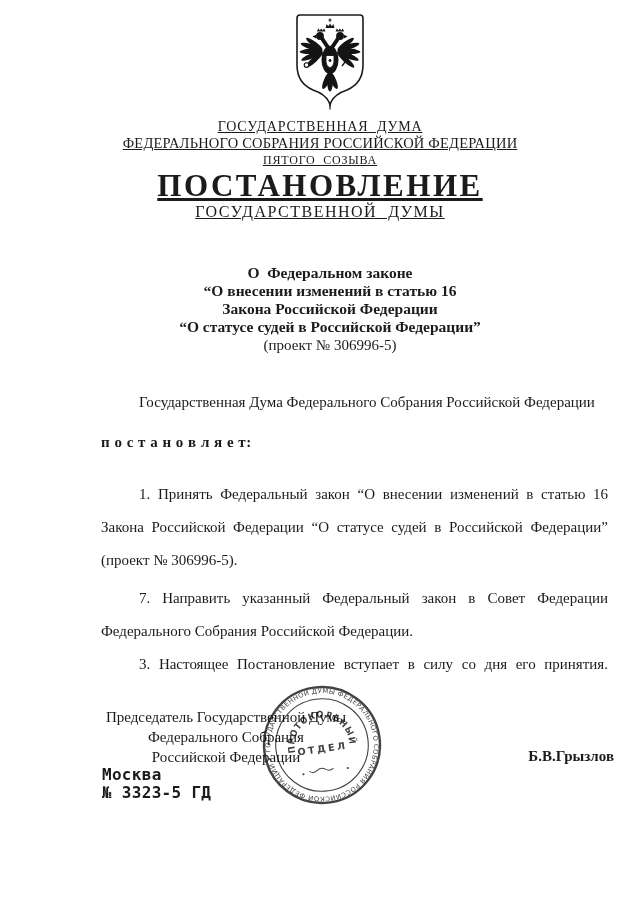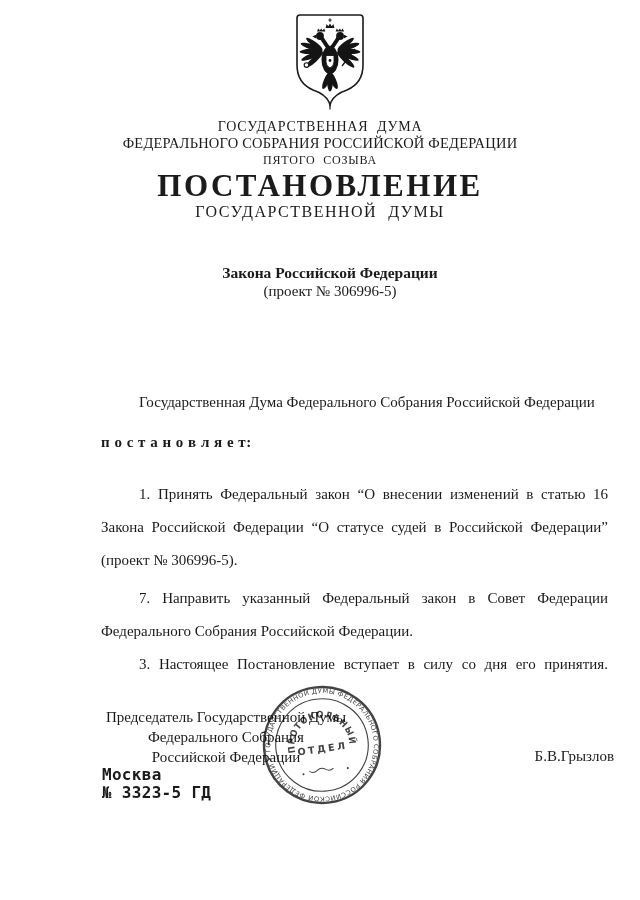--- a/index.html
+++ b/index.html
@@ -7,21 +7,21 @@
     position:relative;width:640px;height:900px;background:#ffffff;
     font-family:"Liberation Serif","DejaVu Serif",serif;color:#1b1b1b;
     overflow:hidden;
   }
   .pre{white-space:pre;}
 
   
   .emblem{position:absolute;left:291px;top:13px;width:78px;height:97px;}
 
   
-  .header{position:absolute;top:118px;left:0;right:0;text-align:center;}
+  .header{position:absolute;top:118px;left:0;right:0;text-align:center;text-decoration:underline;}
   .org-line1{font-size:14px;letter-spacing:.8px;line-height:17px;}
   .org-line2{font-size:14.5px;letter-spacing:.2px;line-height:17px;}
   .org-line3{font-size:12px;letter-spacing:.8px;line-height:17px;}
   .doc-type{font-size:31px;font-weight:bold;letter-spacing:2.5px;line-height:26px;margin-top:4px;}
   .doc-org{font-size:16px;letter-spacing:1.5px;line-height:24px;margin-top:1px;}
 
   
   .subject{position:absolute;top:264px;left:90px;width:480px;text-align:center;
            font-weight:bold;font-size:15.5px;line-height:18px;}
   .subject .plain{font-weight:normal;font-size:15px;}
@@ -33,21 +33,21 @@
   .intro{text-indent:38px;}
   .resolves{font-weight:bold;letter-spacing:.5px;margin-top:7px;}
   .p1{margin-top:19px !important;}
   .p2{margin-top:5px !important;}
   .p3{margin-top:0 !important;text-align-last:justify;}
 
   
   .sig-left{position:absolute;left:95px;top:707px;width:262px;text-align:center;
             font-size:15px;line-height:20px;}
   .sig-left .l1{white-space:nowrap;}
-  .sig-name{position:absolute;right:26px;top:748px;font-size:15px;}
+  .sig-name{position:absolute;right:26px;top:748px;font-size:15px;font-weight:bold;}
 
   
   .footer{position:absolute;left:102px;top:766px;
           font-family:"DejaVu Sans Mono","Liberation Mono",monospace;
           font-weight:bold;font-size:16px;line-height:18px;letter-spacing:.3px;}
 
   
   .stamp{position:absolute;left:261px;top:684px;width:122px;height:122px;
          transform:rotate(-8deg);opacity:.9;mix-blend-mode:multiply;}
   .stamp text{fill:#2e2e2e;font-family:"DejaVu Sans","Liberation Sans",sans-serif;}
@@ -105,21 +105,24 @@
 
   <div class="header">
     <div class="org-line1 pre">ГОСУДАРСТВЕННАЯ  ДУМА</div>
     <div class="org-line2 pre">ФЕДЕРАЛЬНОГО СОБРАНИЯ РОССИЙСКОЙ ФЕДЕРАЦИИ</div>
     <div class="org-line3 pre">ПЯТОГО  СОЗЫВА</div>
     <div class="doc-type pre">ПОСТАНОВЛЕНИЕ</div>
     <div class="doc-org pre">ГОСУДАРСТВЕННОЙ  ДУМЫ</div>
   </div>
 
   <div class="subject">
+    <div class="pre">О  Федеральном законе</div>
+    <div class="pre">“О внесении изменений в статью 16</div>
     <div class="pre">Закона Российской Федерации</div>
+    <div class="pre">“О статусе судей в Российской Федерации”</div>
     <div class="plain pre">(проект № 306996-5)</div>
   </div>
 
   <div class="body-text">
     <p class="intro">Государственная Дума Федерального Собрания Российской Федерации</p>
     <div class="resolves pre">п о с т а н о в л я е т:</div>
     <p class="p1">1. Принять Федеральный закон “О внесении изменений в статью 16 Закона Российской Федерации “О статусе судей в Российской Федерации” (проект № 306996-5).</p>
     <p class="p2">7. Направить указанный Федеральный закон в Совет Федерации Федерального Собрания Российской Федерации.</p>
     <p class="p3">3. Настоящее Постановление вступает в силу со дня его принятия.</p>
   </div>

